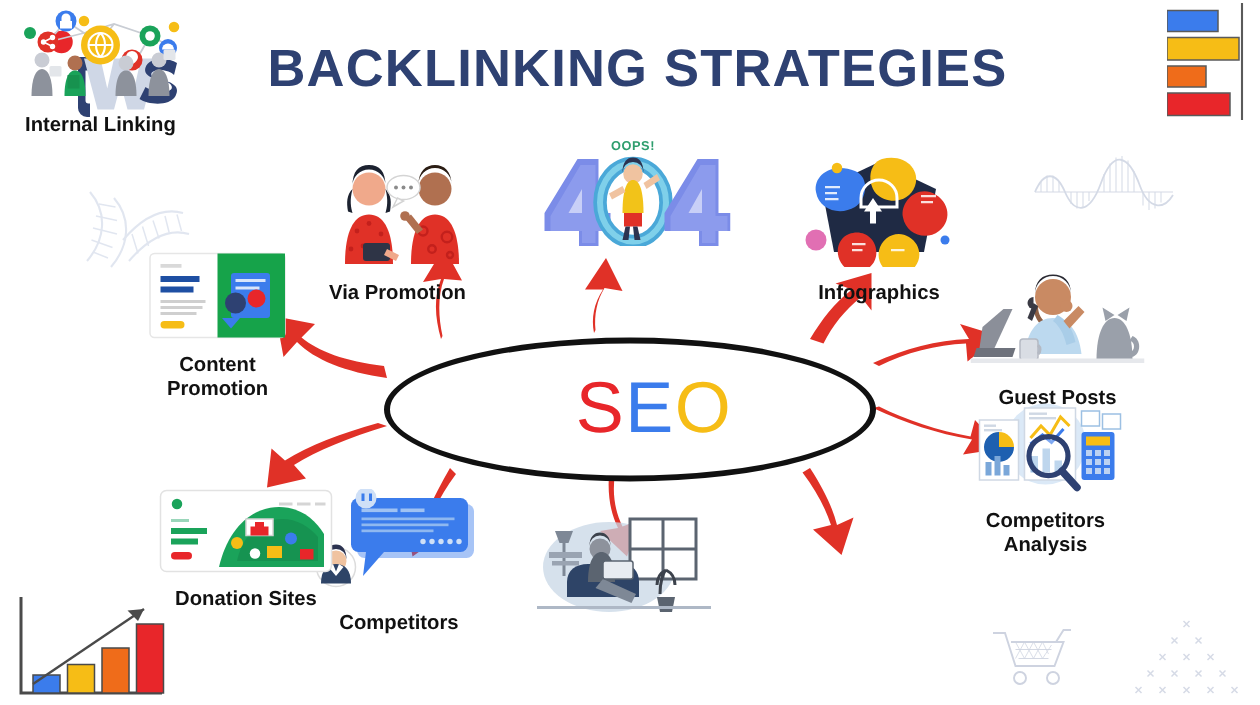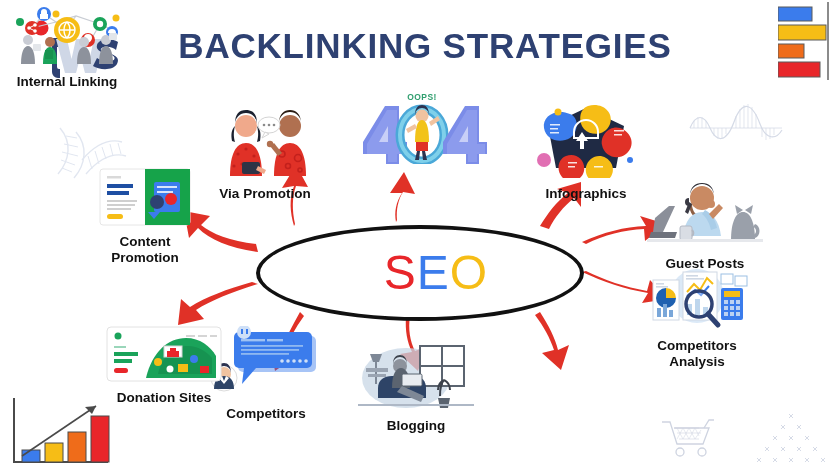--- a/index.html
+++ b/index.html
@@ -498,21 +498,20 @@
         <path d="M34 48 c0 -14 4 -20 9 -20 s9 6 9 20z" fill="#5b6470"></path>
         <path d="M44 46 l22 10 l-3 6 l-24 -10z" fill="#7e8896"></path>
         <rect x="44" y="34" width="20" height="12" rx="1.5" fill="#e8ecf1" stroke="#5b6470"></rect>
 
         <path d="M82 56 c0 -8 2 -14 4 -16 M86 40 c4 2 6 6 6 10 M86 40 c-4 2 -6 6 -6 10" stroke="#3c424c" stroke-width="2" fill="none"></path>
         <path d="M80 58 h12 l-2 10 h-8z" fill="#5b6470"></path>
 
         <rect x="0" y="64" width="116" height="2" fill="#aeb8c6"></rect>
       </svg>
     </div>
-    <div class="label">Blogging</div>
   </div>
 
   <div class="node" id="node-testimonials">
     <div class="art">
       <svg width="112" height="72" viewBox="0 0 112 72">
         <rect x="28" y="10" width="78" height="36" rx="5" fill="#3b7cec" opacity=".45"></rect>
         <rect x="24" y="6" width="78" height="36" rx="5" fill="#3b7cec"></rect>
         <path d="M34 42 l-2 16 l14 -16z" fill="#3b7cec"></path>
         <circle cx="34" cy="6" r="7" fill="#cfe0f7"></circle>
         <path d="M31 3 h2 v5 h-2z M36 3 h2 v5 h-2z" fill="#3b7cec"></path>

